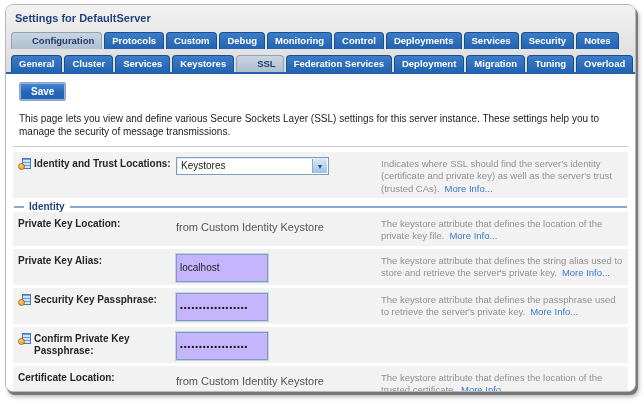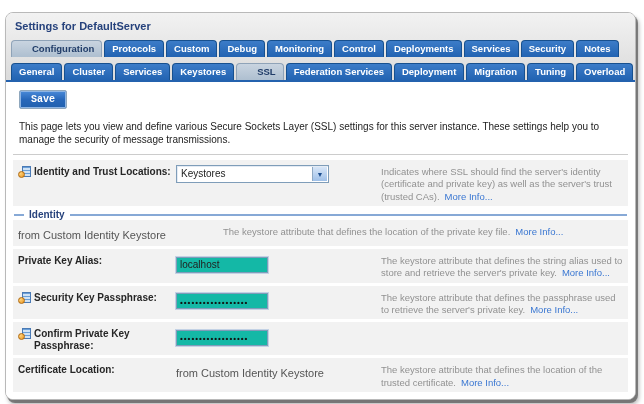--- a/index.html
+++ b/index.html
@@ -1,48 +1,48 @@
 <!DOCTYPE html>
 <html><head>
 <meta charset="utf-8">
 <style>
   * { box-sizing: border-box; margin: 0; padding: 0; }
   html,body { width:644px; height:404px; background:#fff; overflow:hidden;
     font-family:"Liberation Sans", sans-serif; }
-  .window { position:absolute; left:5px; top:12px; width:631px; height:388px;
+  .window { position:absolute; left:5px; top:4px; width:631px; height:388px;
     border:1px solid #b9b9b9; border-radius:8px; background:#fff; overflow:hidden;
     box-shadow: 2px 3px 0 rgba(80,80,80,.65), 3px 5px 4px rgba(0,0,0,.28); }
   .win-head { background:linear-gradient(#f2f2f2,#dadada); padding-top:7px; }
   .title { color:#26427c; font-weight:bold; font-size:11px; margin:0 0 7px 9px; }
   .tabstrip { padding-left:5px; white-space:nowrap; }
   .strip1 { margin-bottom:5px; }
   .strip2 { border-bottom:2px solid #2462ae; }
   .tab { display:inline-block; vertical-align:bottom; padding:2px 7px 3px;
     font-size:9.5px; font-weight:bold; border-radius:4px 4px 0 0; margin-right:2px;
     background:linear-gradient(#3c7cc8,#2263b2); color:#fff;
     border:1px solid #17508f; border-bottom:none; cursor:default; }
   .tab.selected { background:linear-gradient(#c9d4e0,#aebfd0); color:#203c68;
     border-color:#8fa3b8;padding-left:20px; }
   .content { background:#fff; padding:6px 7px 8px 7px; }
   .btn-save { display:inline-block; background:linear-gradient(#4a8ad8,#2767ba 50%,#2060ae);
     border:1px solid #8fa7bd; box-shadow: inset 0 0 0 1px #8db4e4; border-radius:2px;
-    color:#fff; font-weight:bold; font-size:10px; font-family:Liberation Mono, monospace;
+    color:#fff; font-weight:bold; font-size:10px; font-family:Liberation Sans, sans-serif;
     padding:3px 11px; margin:2px 0 2px 6px; cursor:pointer; }
   .description { font-size:10px; color:#1c1c1c; margin:9px 2px 8px 6px; line-height:1.3; }
   .hr { border-top:1px solid #ccc; margin:5px 0; }
   .row { display:flex; background:#f2f2f2; padding:4px 5px 3px; margin-bottom:3px;
     align-items:flex-start; }
   .label-cell { flex:0 0 158px; display:flex; align-items:flex-start;
     font-size:10px; font-weight:bold; color:#262626; padding-top:2px; line-height:1.2; }
   .control-cell { flex:0 0 205px; padding-top:1px; }
   .help-cell { flex:1; font-size:9.5px; color:#919191; line-height:1.3; padding-top:2px; }
   .more-info { color:#3a77d2; text-decoration:none; margin-left:5px; cursor:pointer; }
   .static-val { font-size:11px; color:#555; display:inline-block; padding-top:2px;text-align:right; }
-  .ti { width:92px; height:16px; border:1px solid #7f9db9; box-shadow:0 0 0 1px #c3d2e5;
-    background:#14b8a6; font-size:10px; color:#222; padding:1px 3px;
+  .ti { width:92px; height:28px; border:1px solid #7f9db9; box-shadow:0 0 0 1px #c3d2e5;
+    background:#c4b5fd; font-size:10px; color:#222; padding:1px 3px;
     font-family:"Liberation Sans",sans-serif; }
   .pw { font-size:8px; letter-spacing:1px; font-weight:bold; color:#111; padding-top:3px; }
   .select { position:relative; width:153px; height:18px; border:1px solid #7f9db9;
     background:#fff; box-shadow: inset 1px 1px 0 #e4ebf4; cursor:pointer; }
   .select .val { font-size:10px; color:#222; padding:2px 4px; display:block; }
   .select .arrow { position:absolute; right:1px; top:1px; bottom:1px; width:15px;
     background:linear-gradient(#d8e6f7,#9fc0e8); border-left:1px solid #8fa9c4;
     display:flex; align-items:center; justify-content:center; font-size:7px; color:#1d4e8f; }
   .chg-icon { position:relative; width:13px; height:12px; flex:0 0 13px; margin:0 3px 0 0; }
   .chg-icon .doc { position:absolute; right:0; top:0; width:9px; height:11px;
@@ -88,20 +88,23 @@
           <div class="help-cell">Indicates where SSL should find the server's identity (certificate and private key) as well as the server's trust (trusted CAs).<a class="more-info">More Info...</a></div>
         </div>
       </div>
     <div class="section">
       <span class="line short"></span>
       <span class="sec-label">Identity</span>
       <span class="line long"></span>
     </div>
     <div>
         <div class="row">
+          <div class="label-cell">
+            <span>Private Key Location:</span>
+          </div>
           <div class="control-cell"><span class="static-val">from Custom Identity Keystore</span></div>
           <div class="help-cell">The keystore attribute that defines the location of the private key file.<a class="more-info">More Info...</a></div>
         </div>
         <div class="row">
           <div class="label-cell">
             <span>Private Key Alias:</span>
           </div>
           <div class="control-cell"><input class="ti" value="localhost" style=""></div>
           <div class="help-cell">The keystore attribute that defines the string alias used to store and retrieve the server's private key.<a class="more-info">More Info...</a></div>
         </div>

